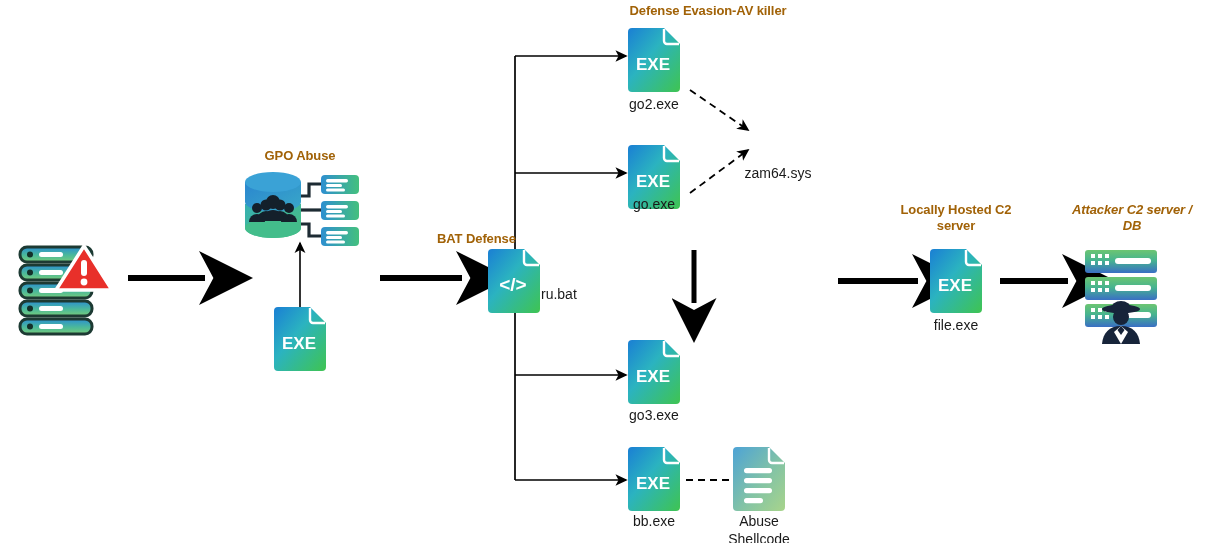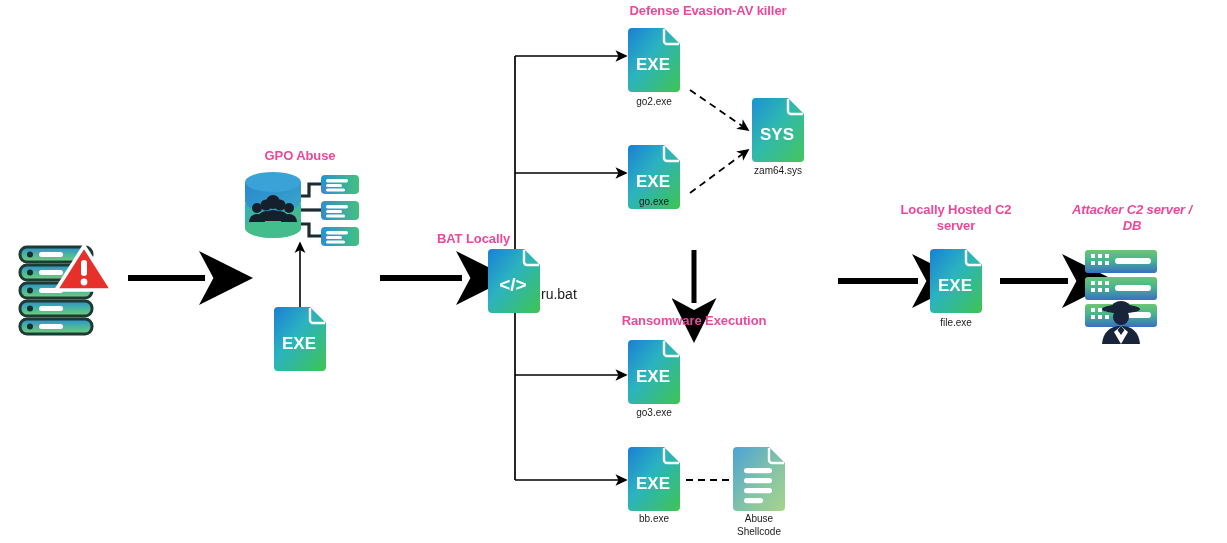--- a/index.html
+++ b/index.html
@@ -18,29 +18,29 @@
     position:absolute;
     left:0; top:0;
     width:1227px; height:543px;
     pointer-events:none;
   }
   .node{ position:absolute; }
   .ttl{
     position:absolute;
     font-weight:bold;
     font-size:13px;
-    color:#ec4899;
+    color:#a16207;
     text-align:center;
     line-height:1.25;
     letter-spacing:-0.1px;
     white-space:pre-line;
   }
   .cap{
     position:absolute;
-    font-size:10px;
+    font-size:14px;
     color:#1a1a1a;
     text-align:center;
     line-height:1.25;
     white-space:pre-line;
   }
   .cap-left{
     position:absolute;
     font-size:14px;
     color:#1a1a1a;
     text-align:left;
@@ -214,21 +214,21 @@
   </div>
 
   <div class="node ficon" style="left:274px;top:307px;">
     <svg width="52" height="64" viewBox="0 0 52 64">
       <path d="M4 0 H36 L52 16 V60 a4 4 0 0 1 -4 4 H4 a4 4 0 0 1 -4 -4 V4 a4 4 0 0 1 4 -4 Z" fill="url(#gExe)"></path>
       <path d="M36 1 V13 a3 3 0 0 0 3 3 H51" fill="none" stroke="#ffffff" stroke-width="2.4"></path>
       <text x="25" y="42" font-family="Liberation Sans, sans-serif" font-size="17" font-weight="bold" fill="#ffffff" text-anchor="middle">EXE</text>
     </svg>
   </div>
 
-  <div class="ttl" style="left:437px;top:231px;width:80px;text-align:left;">BAT Locally</div>
+  <div class="ttl" style="left:437px;top:231px;width:80px;text-align:left;">BAT Defense</div>
 
   <div class="node ficon" style="left:488px;top:249px;">
     <svg width="52" height="64" viewBox="0 0 52 64">
       <path d="M4 0 H36 L52 16 V60 a4 4 0 0 1 -4 4 H4 a4 4 0 0 1 -4 -4 V4 a4 4 0 0 1 4 -4 Z" fill="url(#gExe)"></path>
       <path d="M36 1 V13 a3 3 0 0 0 3 3 H51" fill="none" stroke="#ffffff" stroke-width="2.4"></path>
       <text x="25" y="42" font-family="Liberation Sans, sans-serif" font-size="19" font-weight="bold" fill="#ffffff" text-anchor="middle">&lt;/&gt;</text>
     </svg>
   </div>
   <div class="cap-left" style="left:541px;top:286px;">ru.bat</div>
 
@@ -245,30 +245,22 @@
 
   <div class="node ficon" style="left:628px;top:145px;">
     <svg width="52" height="64" viewBox="0 0 52 64">
       <path d="M4 0 H36 L52 16 V60 a4 4 0 0 1 -4 4 H4 a4 4 0 0 1 -4 -4 V4 a4 4 0 0 1 4 -4 Z" fill="url(#gExe)"></path>
       <path d="M36 1 V13 a3 3 0 0 0 3 3 H51" fill="none" stroke="#ffffff" stroke-width="2.4"></path>
       <text x="25" y="42" font-family="Liberation Sans, sans-serif" font-size="17" font-weight="bold" fill="#ffffff" text-anchor="middle">EXE</text>
     </svg>
   </div>
   <div class="cap" style="left:604px;top:196px;width:100px;">go.exe</div>
 
-  <div class="node ficon" style="left:752px;top:98px;">
-    <svg width="52" height="64" viewBox="0 0 52 64">
-      <path d="M4 0 H36 L52 16 V60 a4 4 0 0 1 -4 4 H4 a4 4 0 0 1 -4 -4 V4 a4 4 0 0 1 4 -4 Z" fill="url(#gSys)"></path>
-      <path d="M36 1 V13 a3 3 0 0 0 3 3 H51" fill="none" stroke="#ffffff" stroke-width="2.4"></path>
-      <text x="25" y="42" font-family="Liberation Sans, sans-serif" font-size="17" font-weight="bold" fill="#ffffff" text-anchor="middle">SYS</text>
-    </svg>
-  </div>
   <div class="cap" style="left:728px;top:165px;width:100px;">zam64.sys</div>
 
-  <div class="ttl" style="left:594px;top:313px;width:200px;">Ransomware Execution</div>
 
   <div class="node ficon" style="left:628px;top:340px;">
     <svg width="52" height="64" viewBox="0 0 52 64">
       <path d="M4 0 H36 L52 16 V60 a4 4 0 0 1 -4 4 H4 a4 4 0 0 1 -4 -4 V4 a4 4 0 0 1 4 -4 Z" fill="url(#gExe)"></path>
       <path d="M36 1 V13 a3 3 0 0 0 3 3 H51" fill="none" stroke="#ffffff" stroke-width="2.4"></path>
       <text x="25" y="42" font-family="Liberation Sans, sans-serif" font-size="17" font-weight="bold" fill="#ffffff" text-anchor="middle">EXE</text>
     </svg>
   </div>
   <div class="cap" style="left:604px;top:407px;width:100px;">go3.exe</div>
 

